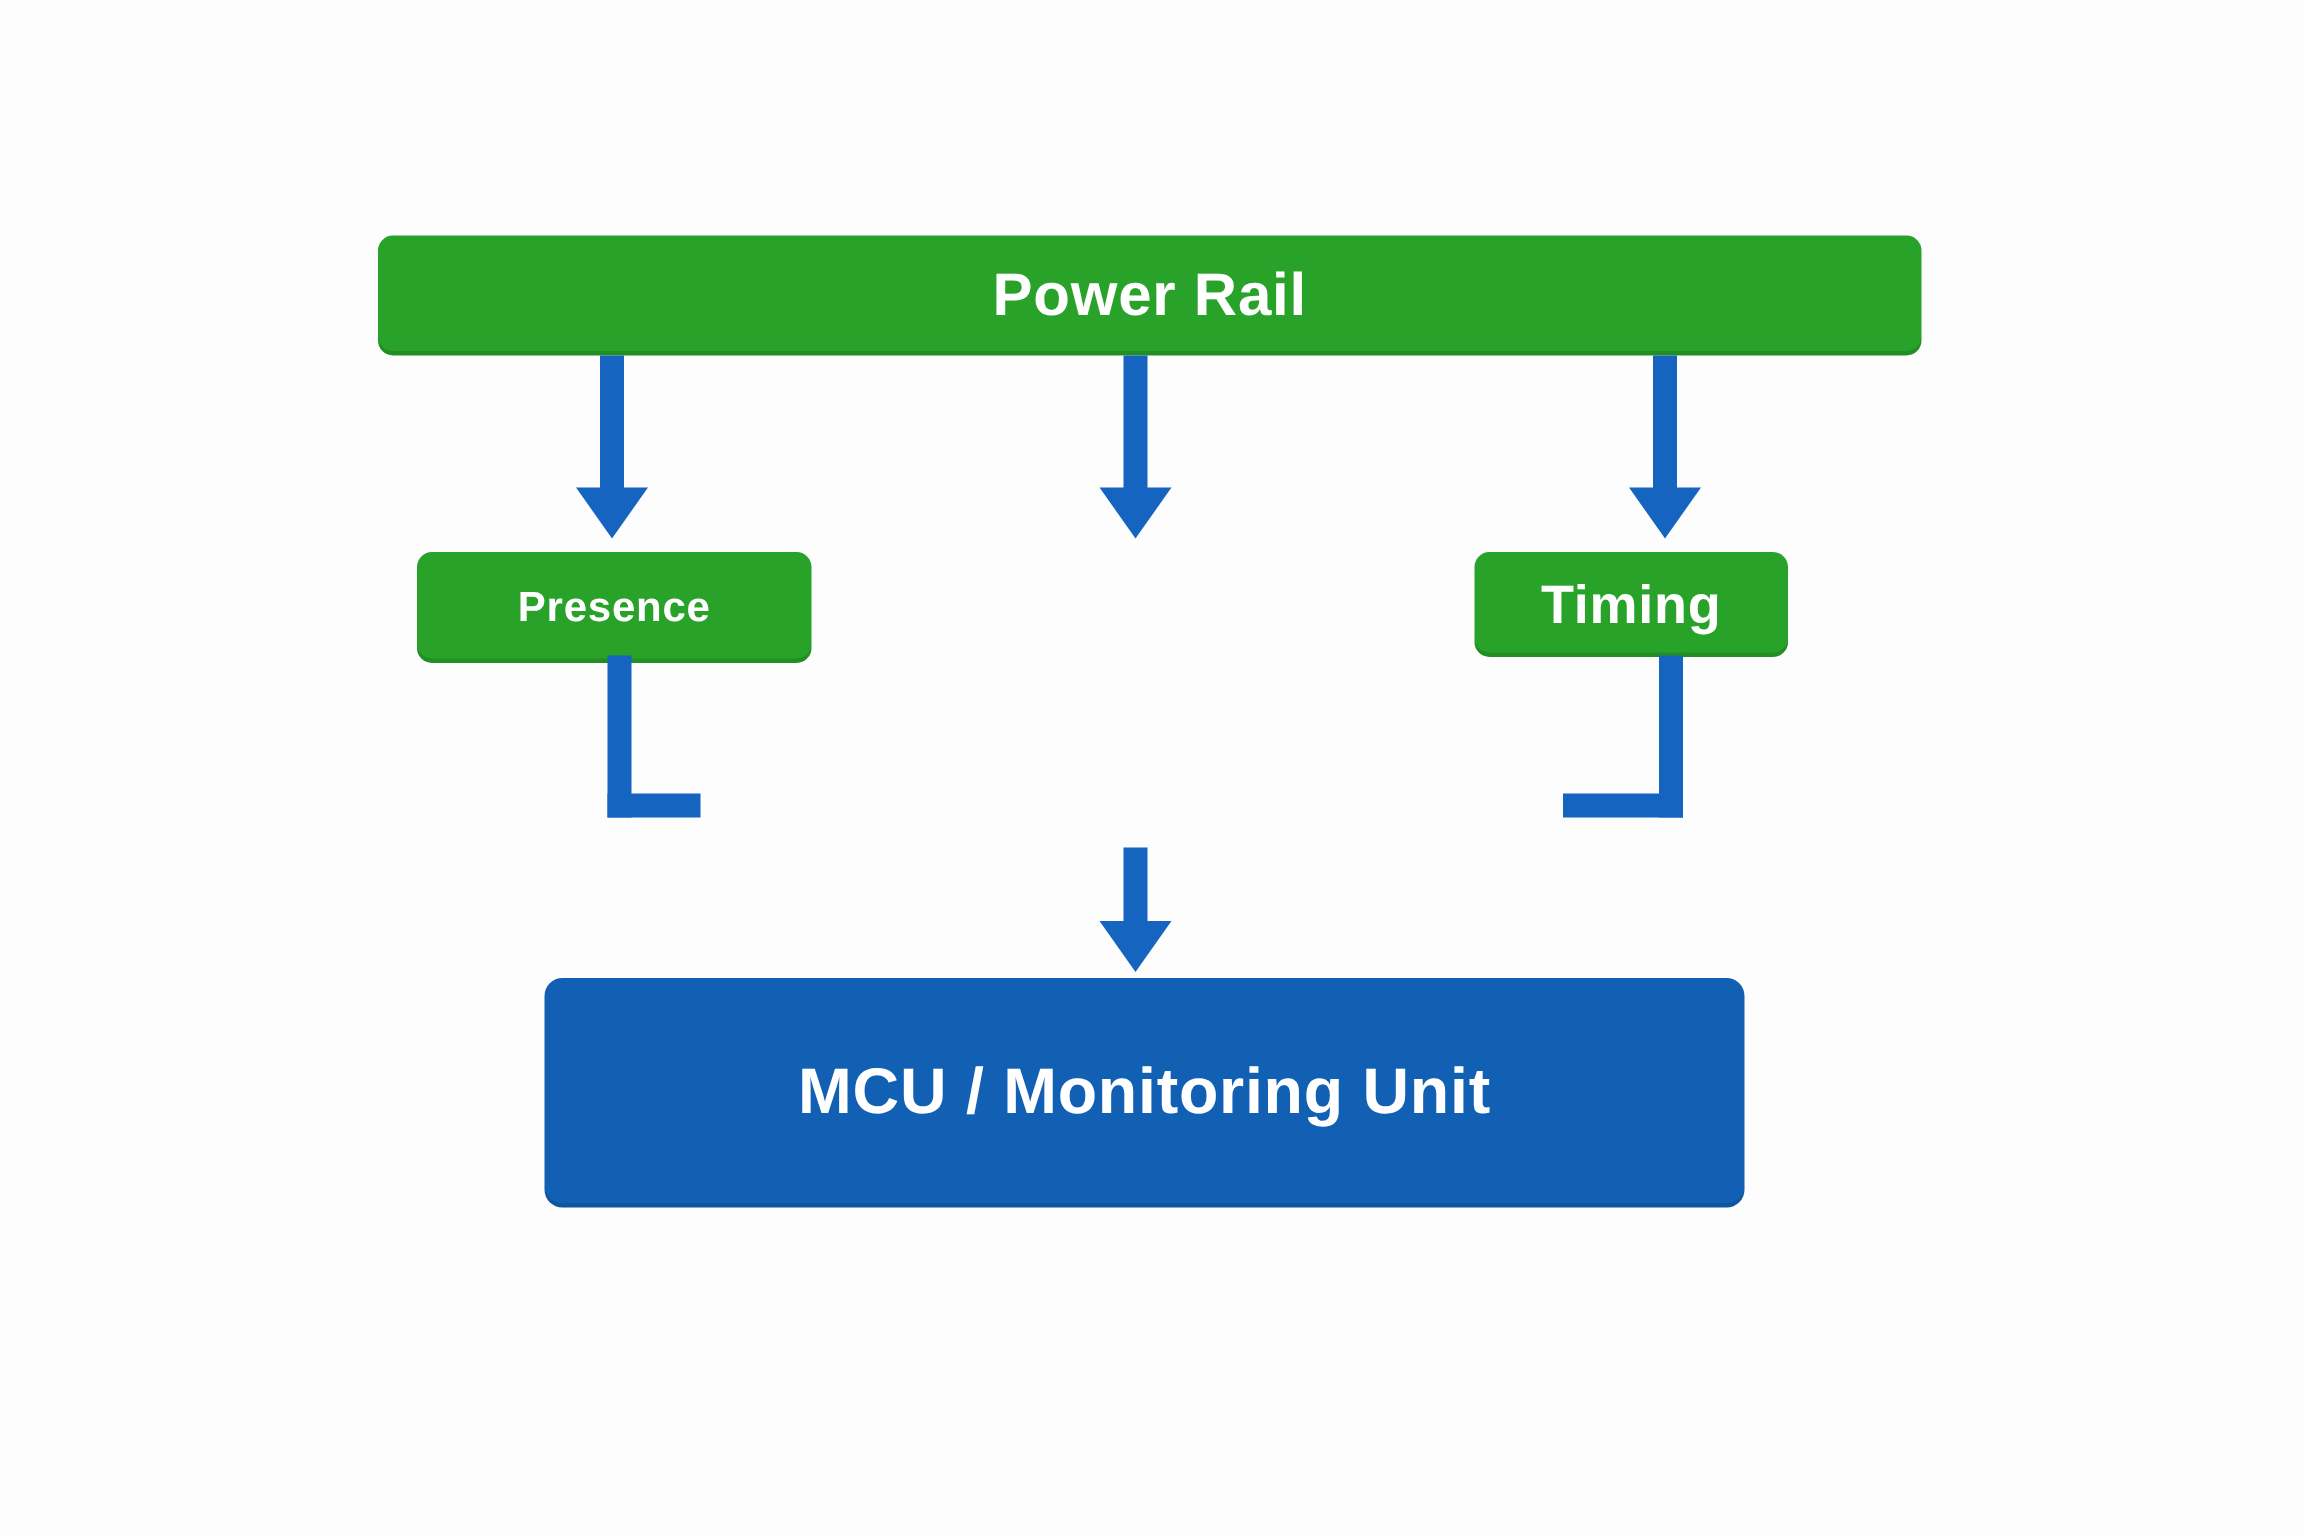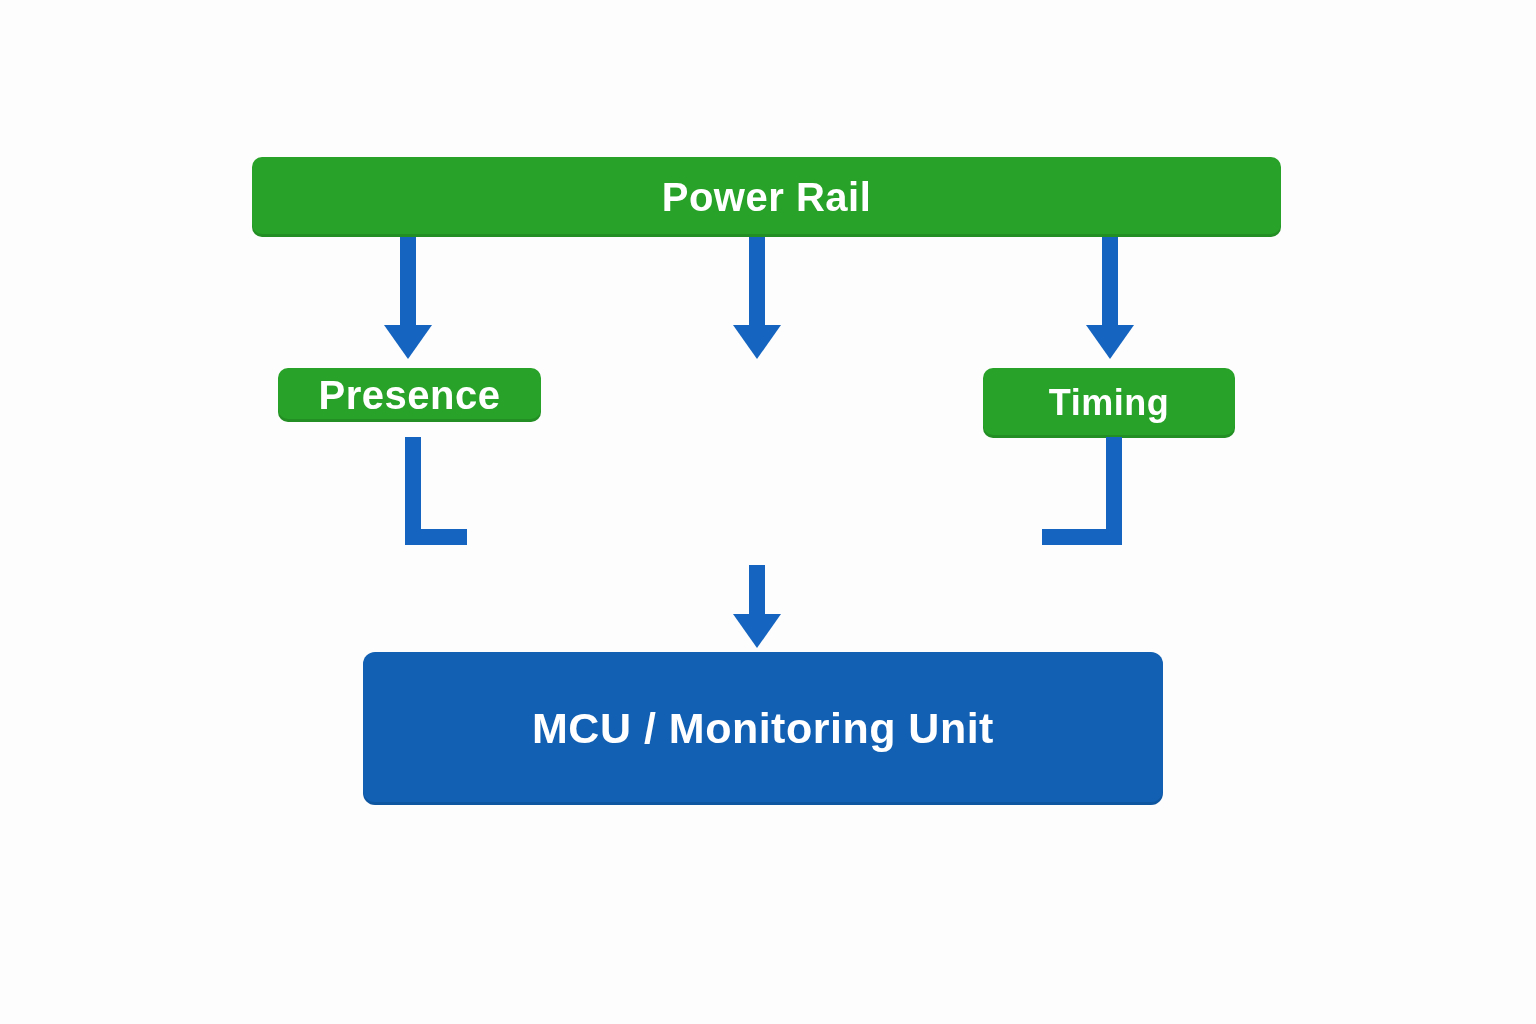--- a/index.html
+++ b/index.html
@@ -29,23 +29,23 @@
     background: var(--green, #28a228);
     border-radius: 10px;
     box-shadow: inset 0 -3px 0 rgba(0,0,0,0.12);
   }
   .node.blue {
     background: var(--blue, #1160b4);
     border-radius: 12px;
     box-shadow: inset 0 -3px 0 rgba(0,0,0,0.10);
   }
   #power-rail  { left: 252px;  top: 157px; width: 1029px; height: 80px;  font-size: 40px; }
-  #presence    { left: 278px;  top: 368px; width: 263px;  height: 54px;  font-size: 40px; }
+  #presence    { left: 278px;  top: 368px; width: 263px;  height: 74px;  font-size: 28px; }
   #validity    { left: 625px;  top: 368px; width: 266px;  height: 70px;  font-size: 36px; }
-  #timing      { left: 983px;  top: 368px; width: 252px;  height: 70px;  font-size: 36px; }
+  #timing      { left: 983px;  top: 368px; width: 209px;  height: 70px;  font-size: 36px; }
   #mcu         { left: 363px;  top: 652px; width: 800px;  height: 153px; font-size: 43px; }
 
   .arrow { position: absolute; }
   .arrow .shaft {
     position: absolute;
     left: 16px;
     top: 0;
     width: 16px;
     background: var(--arrow_blue, #1565c0);
   }

